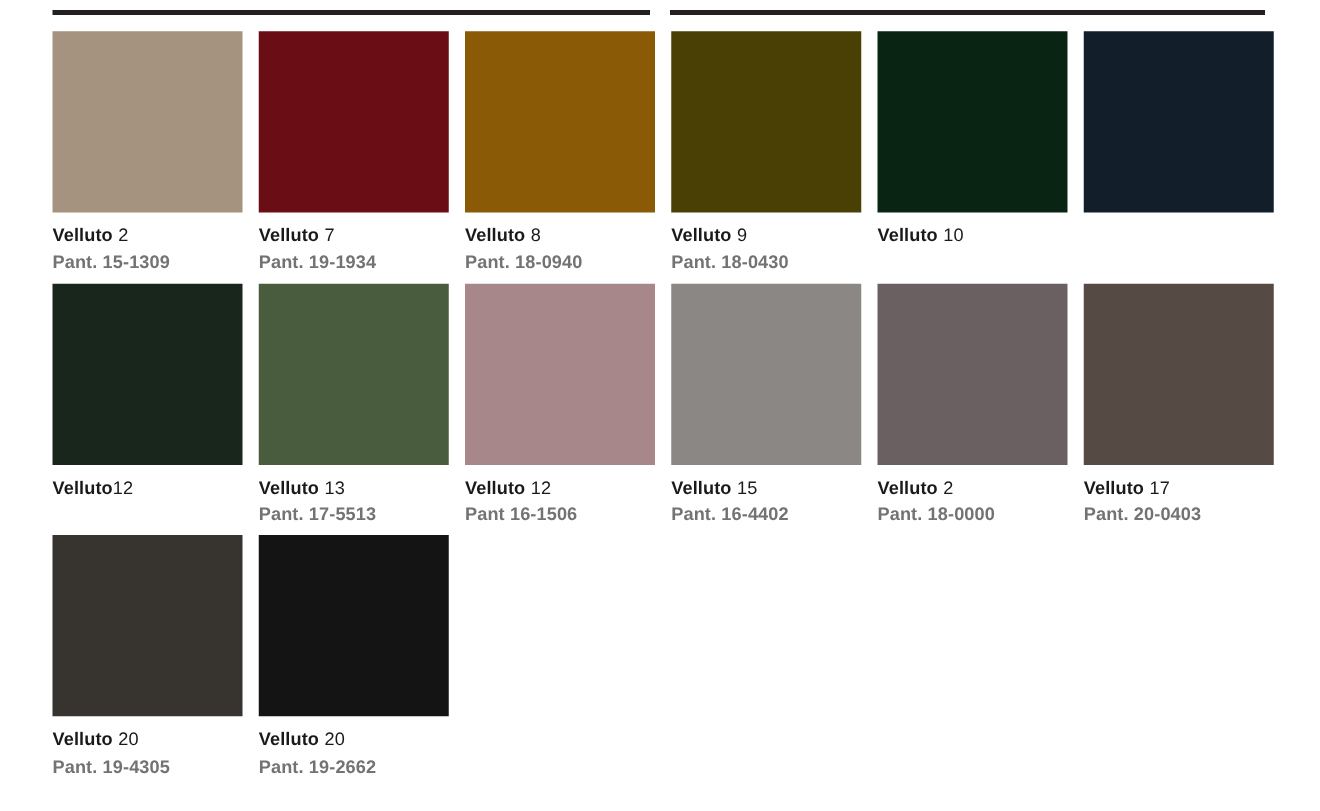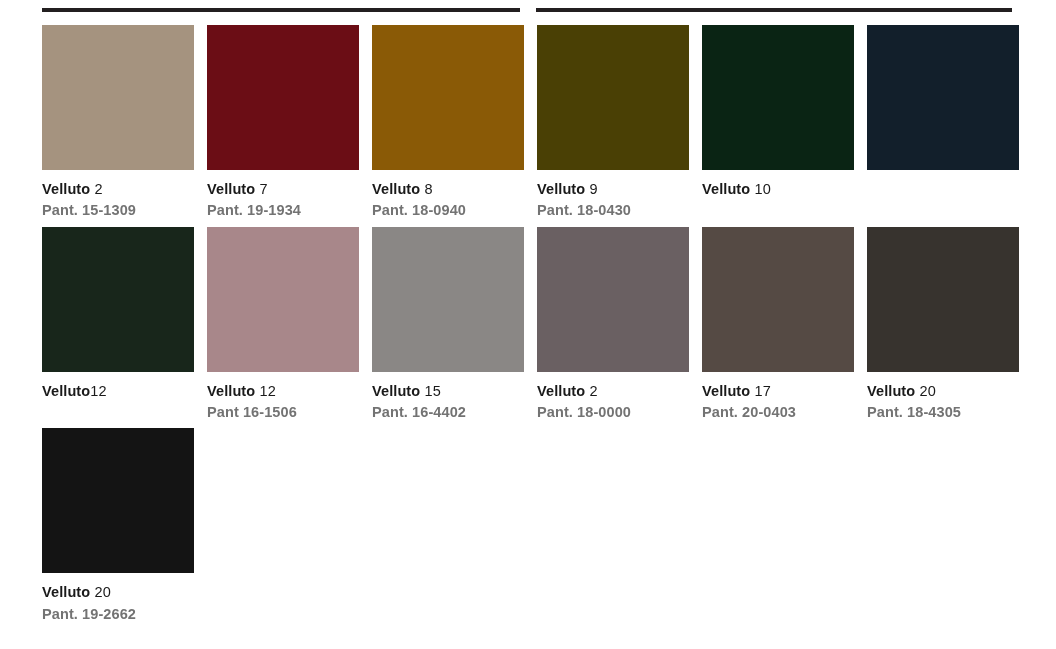--- a/index.html
+++ b/index.html
@@ -146,20 +146,27 @@
         <div class="chip" style="background: rgb(18, 31, 43);"></div>
       </div>
       <div class="cell">
         <div class="chip" style="background: rgb(24, 38, 27);"></div>
         <div class="meta">
           <div class="name"><span class="brand">Velluto</span><span class="num tight">12</span></div>
           <div class="pant blank"></div>
         </div>
       </div>
       <div class="cell">
+        <div class="chip" style="background: rgb(74, 92, 62);"></div>
+        <div class="meta">
+          <div class="name"><span class="brand">Velluto</span><span class="num spaced">13</span></div>
+          <div class="pant">Pant. 17-5513</div>
+        </div>
+      </div>
+      <div class="cell">
         <div class="chip" style="background: rgb(168, 135, 138);"></div>
         <div class="meta">
           <div class="name"><span class="brand">Velluto</span><span class="num spaced">12</span></div>
           <div class="pant">Pant 16-1506</div>
         </div>
       </div>
       <div class="cell">
         <div class="chip" style="background: rgb(138, 135, 133);"></div>
         <div class="meta">
           <div class="name"><span class="brand">Velluto</span><span class="num spaced">15</span></div>
@@ -177,21 +184,21 @@
         <div class="chip" style="background: rgb(85, 74, 68);"></div>
         <div class="meta">
           <div class="name"><span class="brand">Velluto</span><span class="num spaced">17</span></div>
           <div class="pant">Pant. 20-0403</div>
         </div>
       </div>
       <div class="cell">
         <div class="chip" style="background: rgb(55, 51, 46);"></div>
         <div class="meta">
           <div class="name"><span class="brand">Velluto</span><span class="num spaced">20</span></div>
-          <div class="pant">Pant. 18-4305</div>
+          <div class="pant">Pant. 19-4305</div>
         </div>
       </div>
       <div class="cell">
         <div class="chip" style="background: rgb(20, 20, 20);"></div>
         <div class="meta">
           <div class="name"><span class="brand">Velluto</span><span class="num spaced">20</span></div>
           <div class="pant">Pant. 19-2662</div>
         </div>
       </div>
       <div class="cell empty">

